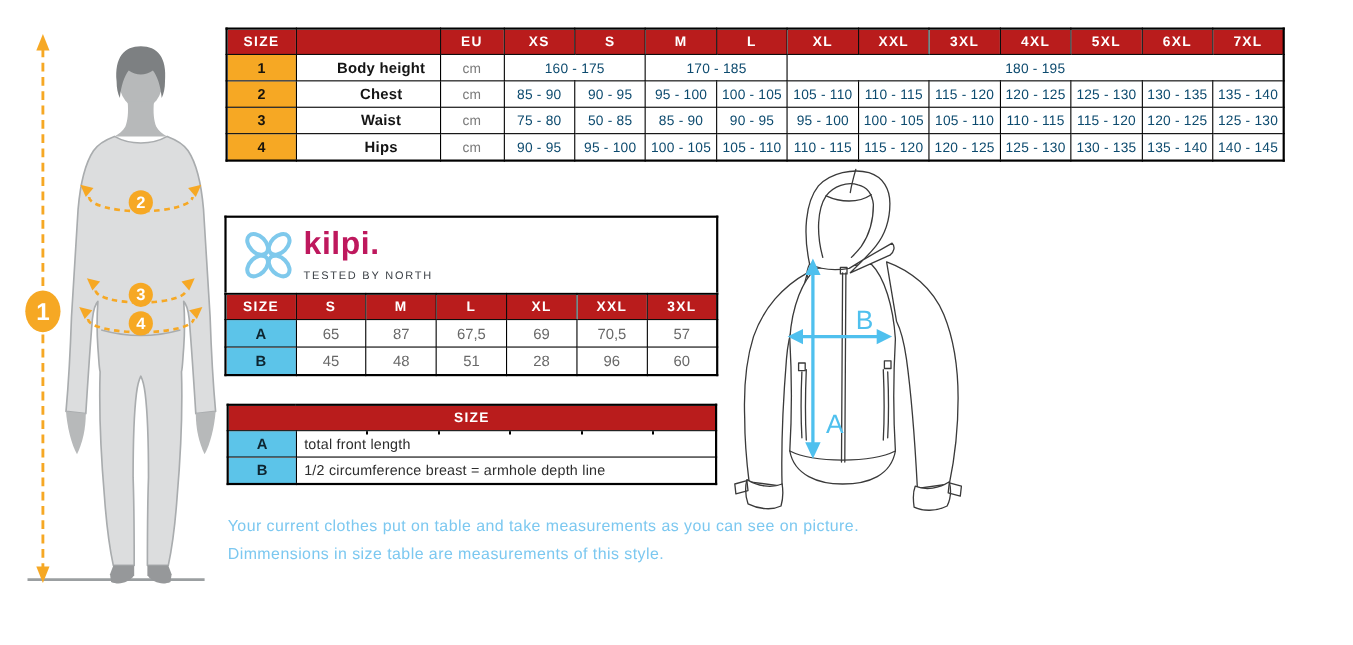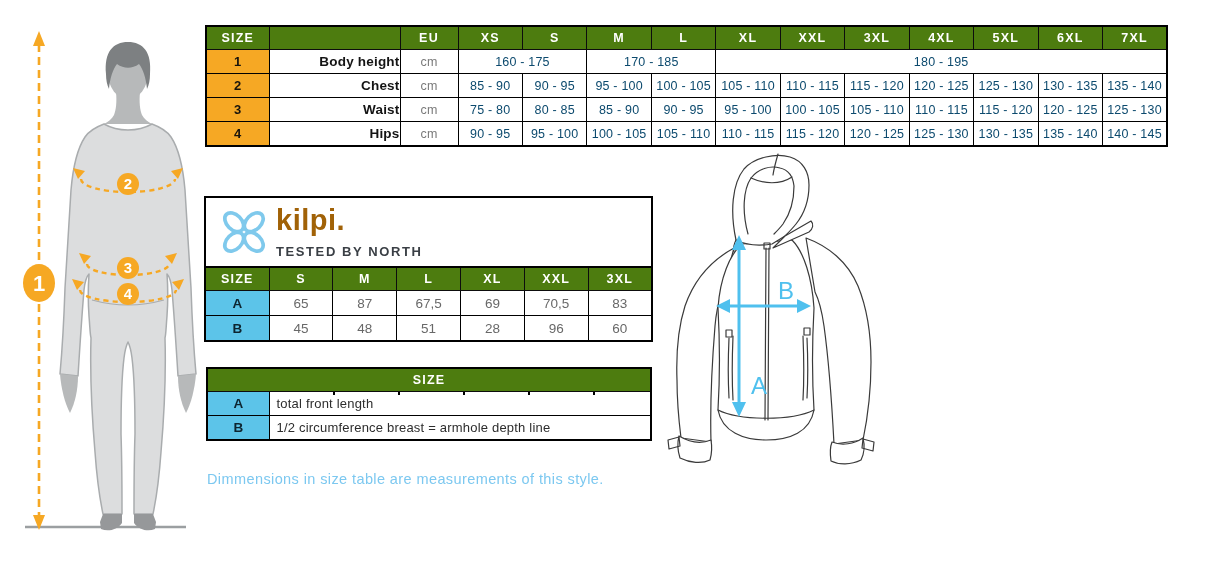--- a/index.html
+++ b/index.html
@@ -4,40 +4,40 @@
 <style>
   html,body { margin:0; padding:0; background:#fff; }
   #canvas {
     position:relative; width:1230px; height:586px; background:#ffffff;
     font-family:"Liberation Sans", sans-serif; overflow:hidden;
   }
   
   table.tbl { border-collapse:collapse; table-layout:fixed; background:#fff; border:2px solid #000; }
   table.tbl th, table.tbl td { border:1px solid #000; padding:0; text-align:center; overflow:hidden; white-space:nowrap; }
   table.tbl thead th {
-    background:#4d7c0f; color:#fff; border-color:#0d0d0d;
+    background:#b91c1c; color:#fff; border-color:#0d0d0d;
     font-size:12.5px; font-weight:bold; letter-spacing:1.2px; height:22px;
   }
   th.h-left { text-align:left; padding-left:15px; }
 
   #size-table { position:absolute; left:205px; top:25px; width:963px; }
   .size-table td { height:23px; font-size:12.5px; color:#0c4a6e; letter-spacing:0.2px; }
   .size-table td.c-num { background:#F6A824; color:#18140c; font-weight:600; font-size:13px; }
-  .size-table td.c-label { text-align:right; padding-left:24px; font-weight:bold; color:#141414; font-size:13.5px; }
+  .size-table td.c-label { text-align:center; padding-left:24px; font-weight:bold; color:#141414; font-size:13.5px; }
   .size-table td.c-unit { color:#7a7a7a;margin-top:15px; }
 
   #product-block { position:absolute; left:204px; top:196px; width:449px; }
   .logo-row {
     position:relative; box-sizing:border-box; height:70px; border:2px solid #000; border-bottom:none;
     background:#fff; display:flex; align-items:center;
   }
   .knot { margin-left:14px; flex:0 0 auto; }
   .brand-text { margin-left:8px; }
-  .brand-name { font-size:29px; font-weight:bold; color:#a16207; line-height:1; letter-spacing:0.5px; }
-  .brand-tagline { font-size:13px; font-weight:bold; letter-spacing:1.6px; color:#3a3f45; margin-top:9px; }
+  .brand-name { font-size:29px; font-weight:bold; color:#be185d; line-height:1; letter-spacing:0.5px; }
+  .brand-tagline { font-size:10px; font-weight:normal; letter-spacing:1.6px; color:#3a3f45; margin-top:9px; }
   .product-code {
     position:absolute; left:150px; right:10px; top:0; bottom:0;
     display:flex; align-items:center; justify-content:center;
     font-weight:bold; font-size:17px; letter-spacing:2px; color:#16181b; white-space:pre;
   }
   #product-table { width:449px; }
   .product-table td { height:24px; font-size:13.5px; color:#686868; }
   .product-table td.c-ab, .legend-table td.c-ab {
     background:#5CC4E9; color:#0d2530; font-weight:bold; font-size:13.5px;
   }
@@ -183,21 +183,21 @@
         <td>120 - 125</td>
         <td>125 - 130</td>
         <td>130 - 135</td>
         <td>135 - 140</td>
       </tr>
       <tr>
         <td class="c-num">3</td>
         <td class="c-label">Waist</td>
         <td class="c-unit">cm</td>
         <td>75 - 80</td>
-        <td>80 - 85</td>
+        <td>50 - 85</td>
         <td>85 - 90</td>
         <td>90 - 95</td>
         <td>95 - 100</td>
         <td>100 - 105</td>
         <td>105 - 110</td>
         <td>110 - 115</td>
         <td>115 - 120</td>
         <td>120 - 125</td>
         <td>125 - 130</td>
       </tr>
@@ -257,21 +257,21 @@
         </tr>
       </thead>
       <tbody>
         <tr>
           <td class="c-ab">A</td>
           <td>65</td>
           <td>87</td>
           <td>67,5</td>
           <td>69</td>
           <td>70,5</td>
-          <td>83</td>
+          <td>57</td>
         </tr>
         <tr>
           <td class="c-ab">B</td>
           <td>45</td>
           <td>48</td>
           <td>51</td>
           <td>28</td>
           <td>96</td>
           <td>60</td>
         </tr>
@@ -340,16 +340,17 @@
     <g>
       <line x1="77" y1="158" x2="146" y2="158" stroke="#4FC0EE" stroke-width="3"></line>
       <polygon points="64,158 78,151 78,165" fill="#4FC0EE"></polygon>
       <polygon points="159,158 145,151 145,165" fill="#4FC0EE"></polygon>
     </g>
     <text x="99" y="246" font-size="24" fill="#4FC0EE" font-family="Liberation Sans, sans-serif">A</text>
     <text x="126" y="151" font-size="24" fill="#4FC0EE" font-family="Liberation Sans, sans-serif">B</text>
   </svg>
 
   <div id="notes">
+    <div>Your current clothes put on table and take measurements as you can see on picture.</div>
     <div>Dimmensions in size table are measurements of this style.</div>
   </div>
 
 </div>
 
 </body></html>

